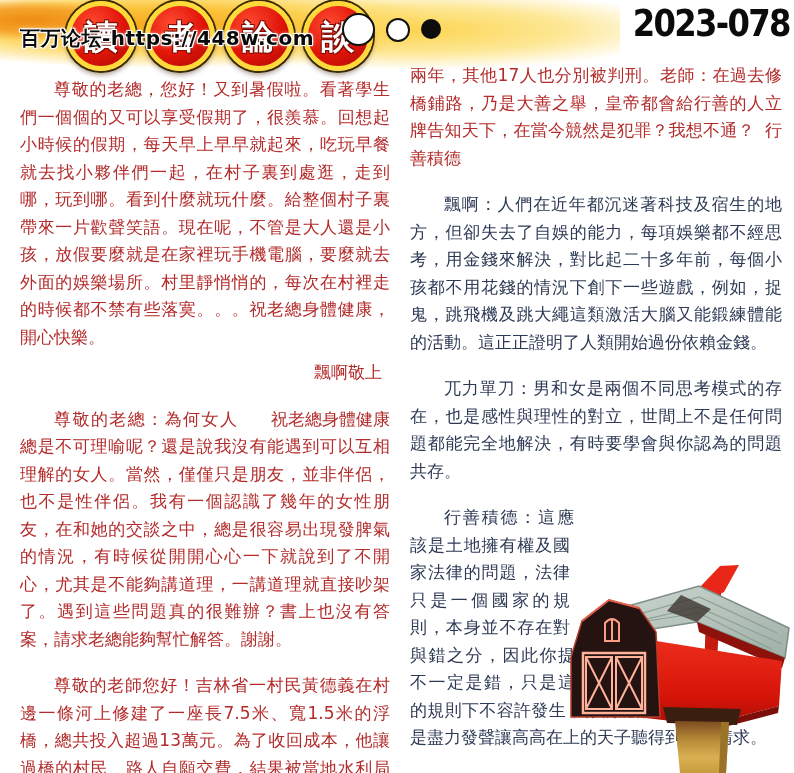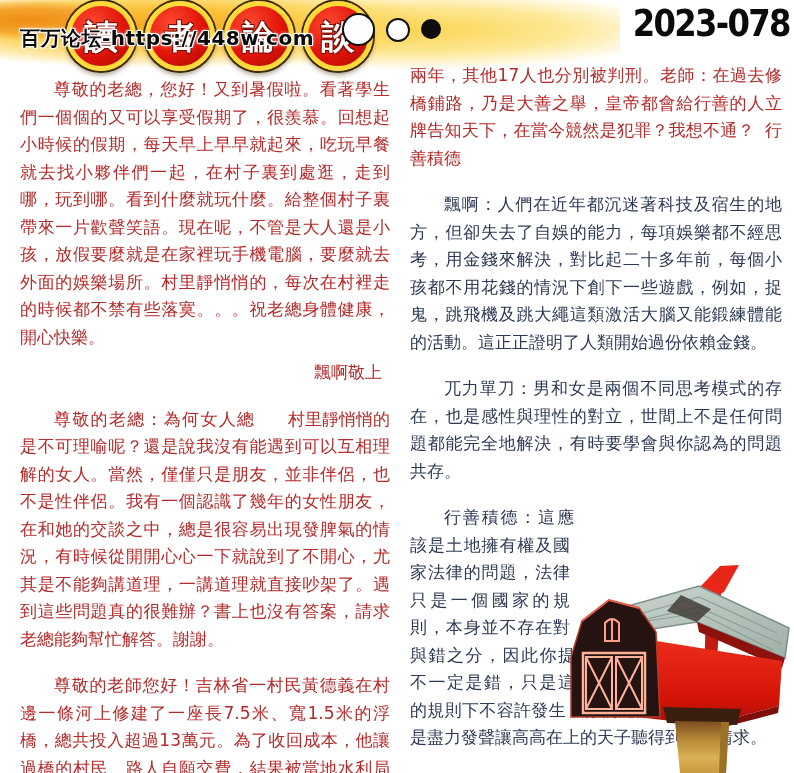--- a/index.html
+++ b/index.html
@@ -77,21 +77,21 @@
       <div class="c3"></div>
     </div>
 
     <div class="watermark">百万论坛-https://448w.com</div>
     <div class="issue">2023-078</div>
   </div>
 
   <div class="col col-left">
     <p class="para">尊敬的老總，您好！又到暑假啦。看著學生們一個個的又可以享受假期了，很羨慕。回想起小時候的假期，每天早上早早就起來，吃玩早餐就去找小夥伴們一起，在村子裏到處逛，走到哪，玩到哪。看到什麼就玩什麼。給整個村子裏帶來一片歡聲笑語。現在呢，不管是大人還是小孩，放假要麼就是在家裡玩手機電腦，要麼就去外面的娛樂場所。村里靜悄悄的，每次在村裡走的時候都不禁有些落寞。。。祝老總身體健康，開心快樂。</p>
     <p class="sig-line">飄啊敬上</p>
-    <p class="para gap"><span class="sig-inline">村里靜悄悄的</span><span>尊敬的老總：為何女人總是不可理喻呢？還是說我沒有能遇到可以互相理解的女人。當然，僅僅只是朋友，並非伴侶，也不是性伴侶。我有一個認識了幾年的女性朋友，在和她的交談之中，總是很容易出現發脾氣的情況，有時候從開開心心一下就說到了不開心，尤其是不能夠講道理，一講道理就直接吵架了。遇到這些問題真的很難辦？書上也沒有答案，請求老總能夠幫忙解答。謝謝。</span></p>
+    <p class="para gap"><span class="sig-inline">祝老總身體健康</span><span>尊敬的老總：為何女人總是不可理喻呢？還是說我沒有能遇到可以互相理解的女人。當然，僅僅只是朋友，並非伴侶，也不是性伴侶。我有一個認識了幾年的女性朋友，在和她的交談之中，總是很容易出現發脾氣的情況，有時候從開開心心一下就說到了不開心，尤其是不能夠講道理，一講道理就直接吵架了。遇到這些問題真的很難辦？書上也沒有答案，請求老總能夠幫忙解答。謝謝。</span></p>
     <p class="para gap">尊敬的老師您好！吉林省一村民黃德義在村邊一條河上修建了一座長7.5米、寬1.5米的浮橋，總共投入超過13萬元。為了收回成本，他讓過橋的村民、路人自願交費，結果被當地水利局以非法建橋為由處罰並強制拆橋，後又因建橋收費構成尋釁滋事罪，被判處有期徒刑兩年，緩刑</p>
   </div>
 
   <div class="col col-right">
     <p class="para nodent cont"><span>兩年，其他17人也分別被判刑。老師：在過去修橋鋪路，乃是大善之舉，皇帝都會給行善的人立牌告知天下，在當今競然是犯罪？我想不通？</span><span class="sig-after">行善積德</span></p>
     <p class="para gap reply">飄啊：人們在近年都沉迷著科技及宿生的地方，但卻失去了自娛的能力，每項娛樂都不經思考，用金錢來解決，對比起二十多年前，每個小孩都不用花錢的情況下創下一些遊戲，例如，捉鬼，跳飛機及跳大繩這類激活大腦又能鍛練體能的活動。這正正證明了人類開始過份依賴金錢。</p>
     <p class="para gap reply">兀力單刀：男和女是兩個不同思考模式的存在，也是感性與理性的對立，世間上不是任何問題都能完全地解決，有時要學會與你認為的問題共存。</p>
     <p class="para gap reply"><span class="wrap-shim"></span><span>行善積德：這應該是土地擁有權及國家法律的問題，法律只是一個國家的規則，本身並不存在對與錯之分，因此你提到的不一定是錯，只是這國家的規則下不容許發生，你們能做的只是盡力發聲讓高高在上的天子聽得到你的請求。</span></p>
   </div>
 

